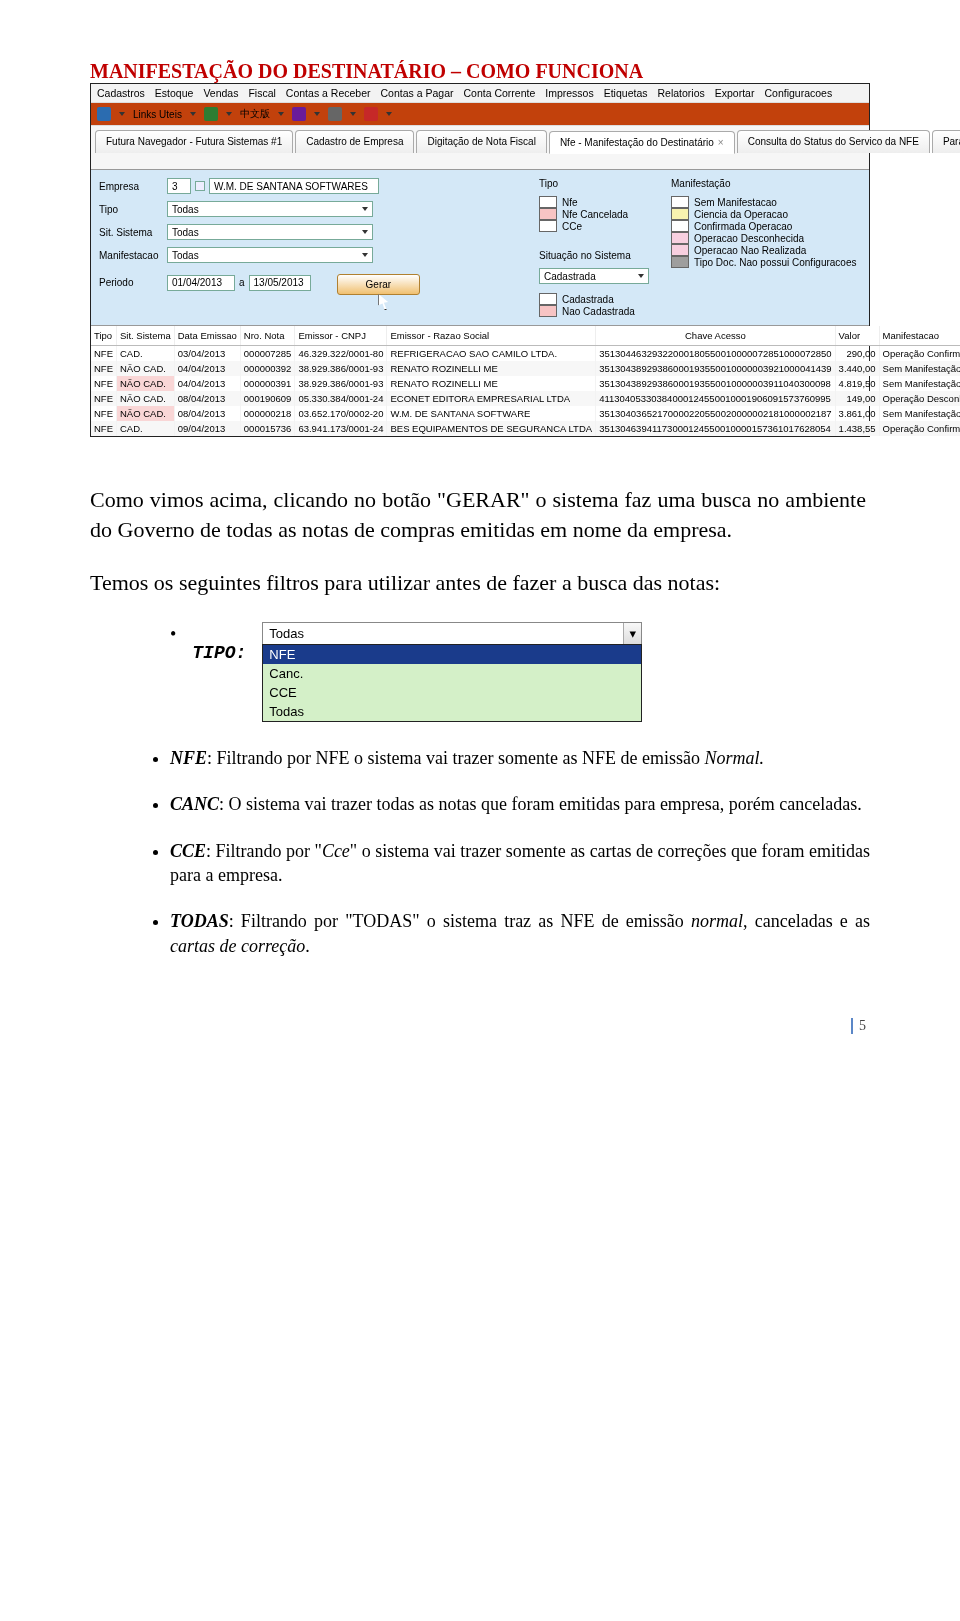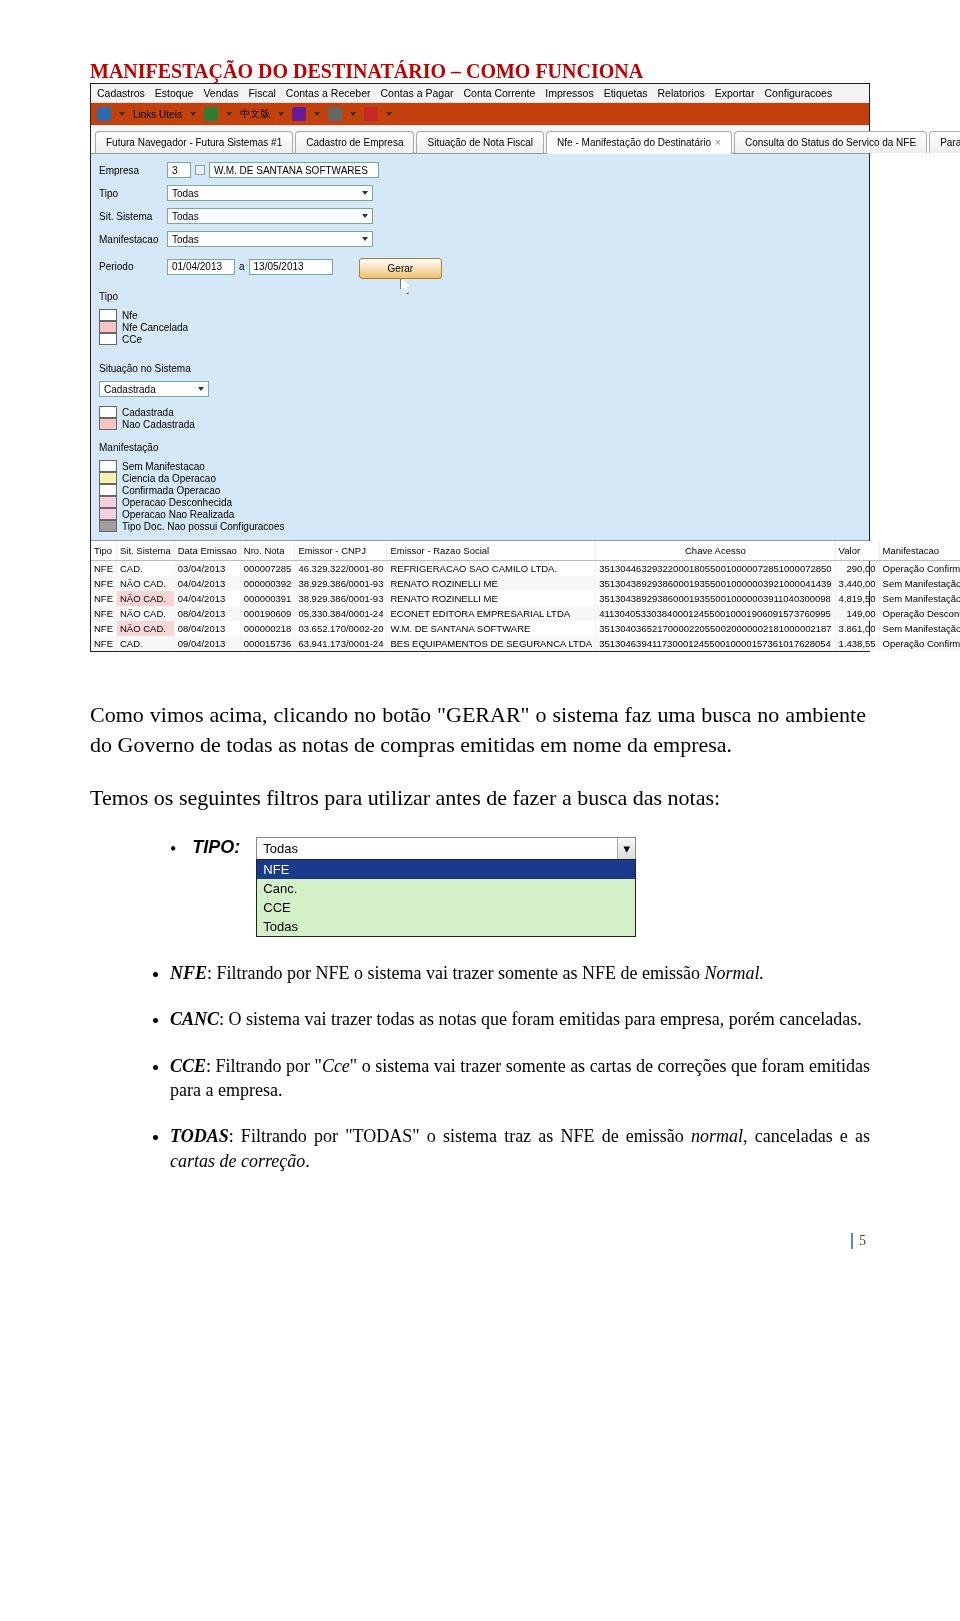--- a/index.html
+++ b/index.html
@@ -61,43 +61,41 @@
     border-right: 3px solid transparent;
     border-top: 4px solid #333;
     display: inline-block;
     vertical-align: middle;
   }
   
   .tabrow {
     background: #f6f6f6;
     display: flex;
     gap: 2px;
-    padding: 4px 4px 0 4px;
+    padding: 4px 4px 16px 4px;
     border-bottom: 1px solid #999;
     font-size: 10px;
-    align-items: flex-end;
   }
   .tab {
     background: linear-gradient(#fff,#eee);
     border: 1px solid #aaa;
     border-bottom: none;
     border-radius: 4px 4px 0 0;
     padding: 5px 10px;
     white-space: nowrap;
   }
   .tab.active { background:#fff; border-bottom:1px solid #fff; position:relative; top:1px; }
   .tab .x { margin-left:4px; color:#888; }
   
   .filter-panel {
     background: #d4e8f7;
     display: flex;
     padding: 8px;
     gap: 12px;
     border-bottom: 1px solid #999;
-    flex-direction: column;
   }
   .filter-col { display:flex; flex-direction:column; gap:7px; font-size:10px; }
   .fld-row { display:flex; align-items:center; gap:4px; }
   .fld-label { width:64px; }
   .fld-input {
     background:#fff;
     border:1px solid #7a9;
     height:16px;
     padding:1px 4px;
     font-size:10px;
@@ -162,21 +160,21 @@
   .pill-rose { background:#f7cfe0; }
 
   
   .tipo-filter {
     margin: 24px 0 24px 80px;
     display:flex;
     align-items:flex-start;
     gap:16px;
   }
   .tipo-filter .bullet { font-size:18px; margin-top:2px; }
-  .tipo-filter .lbl { font-style:italic; font-family:Liberation Sans, sans-serif; font-size:18px; }
+  .tipo-filter .lbl { font-style:italic; font-family:Liberation Mono, monospace; font-size:18px;margin-top:21px; }
   .dropdown-box {
     border:1px solid #888;
     width:380px;
     font-family: Tahoma, Arial, sans-serif;
     font-size:13px;
     background:#fff;
   }
   .dropdown-top {
     display:flex;
     align-items:center;
@@ -260,21 +258,21 @@
     <span class="dd"></span>
     <span class="tb-icon gray"></span>
     <span class="dd"></span>
     <span class="tb-icon red"></span>
     <span class="dd"></span>
   </div>
 
   <div class="tabrow" id="tabrow">
       <div class="tab">Futura Navegador - Futura Sistemas #1</div>
       <div class="tab">Cadastro de Empresa</div>
-      <div class="tab">Situação de Nota Fiscal</div>
+      <div class="tab">Digitação de Nota Fiscal</div>
       <div class="tab active">Nfe - Manifestação do Destinatário<span class="x">×</span></div>
       <div class="tab">Consulta do Status do Servico da NFE</div>
       <div class="tab">Parametros I</div>
     </div>
 
   <div class="filter-panel">
     <div class="filter-col" style="flex:1.2">
       <div class="fld-row">
         <span class="fld-label">Empresa</span>
         <span class="fld-input" style="width:24px">3</span>
@@ -290,21 +288,21 @@
         <span class="fld-input drop" style="width:206px">Todas</span>
       </div>
       <div class="fld-row">
         <span class="fld-label">Manifestacao</span>
         <span class="fld-input drop" style="width:206px">Todas</span>
       </div>
       <div class="fld-row">
         <span class="fld-label">Periodo</span>
         <span class="fld-input" style="width:68px">01/04/2013</span>
         <span>a</span>
-        <span class="fld-input" style="width:84px">13/05/2013</span>
+        <span class="fld-input" style="width:62px">13/05/2013</span>
         <span style="width:18px"></span>
         <span class="btn-gerar cursor">Gerar</span>
       </div>
     </div>
 
     <div class="filter-col" style="width:120px">
       <div>Tipo</div>
       <div id="legend-tipo">
           <div class="legend-row">
             <span class="chip" style="background: rgb(255, 255, 255);"></span>

